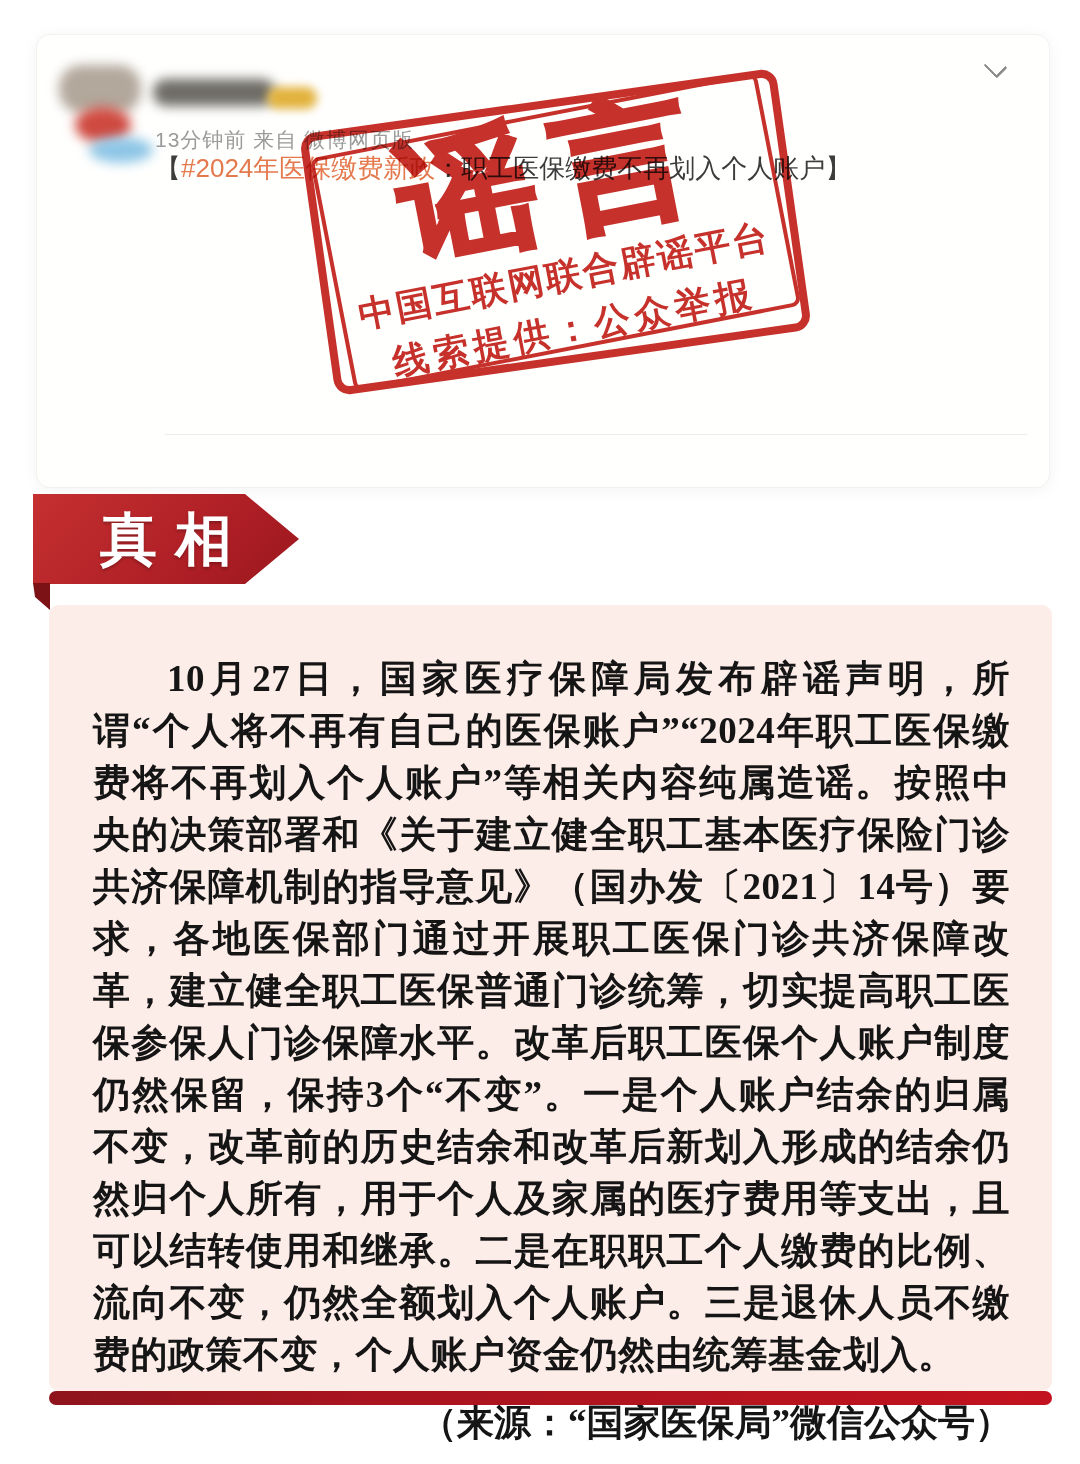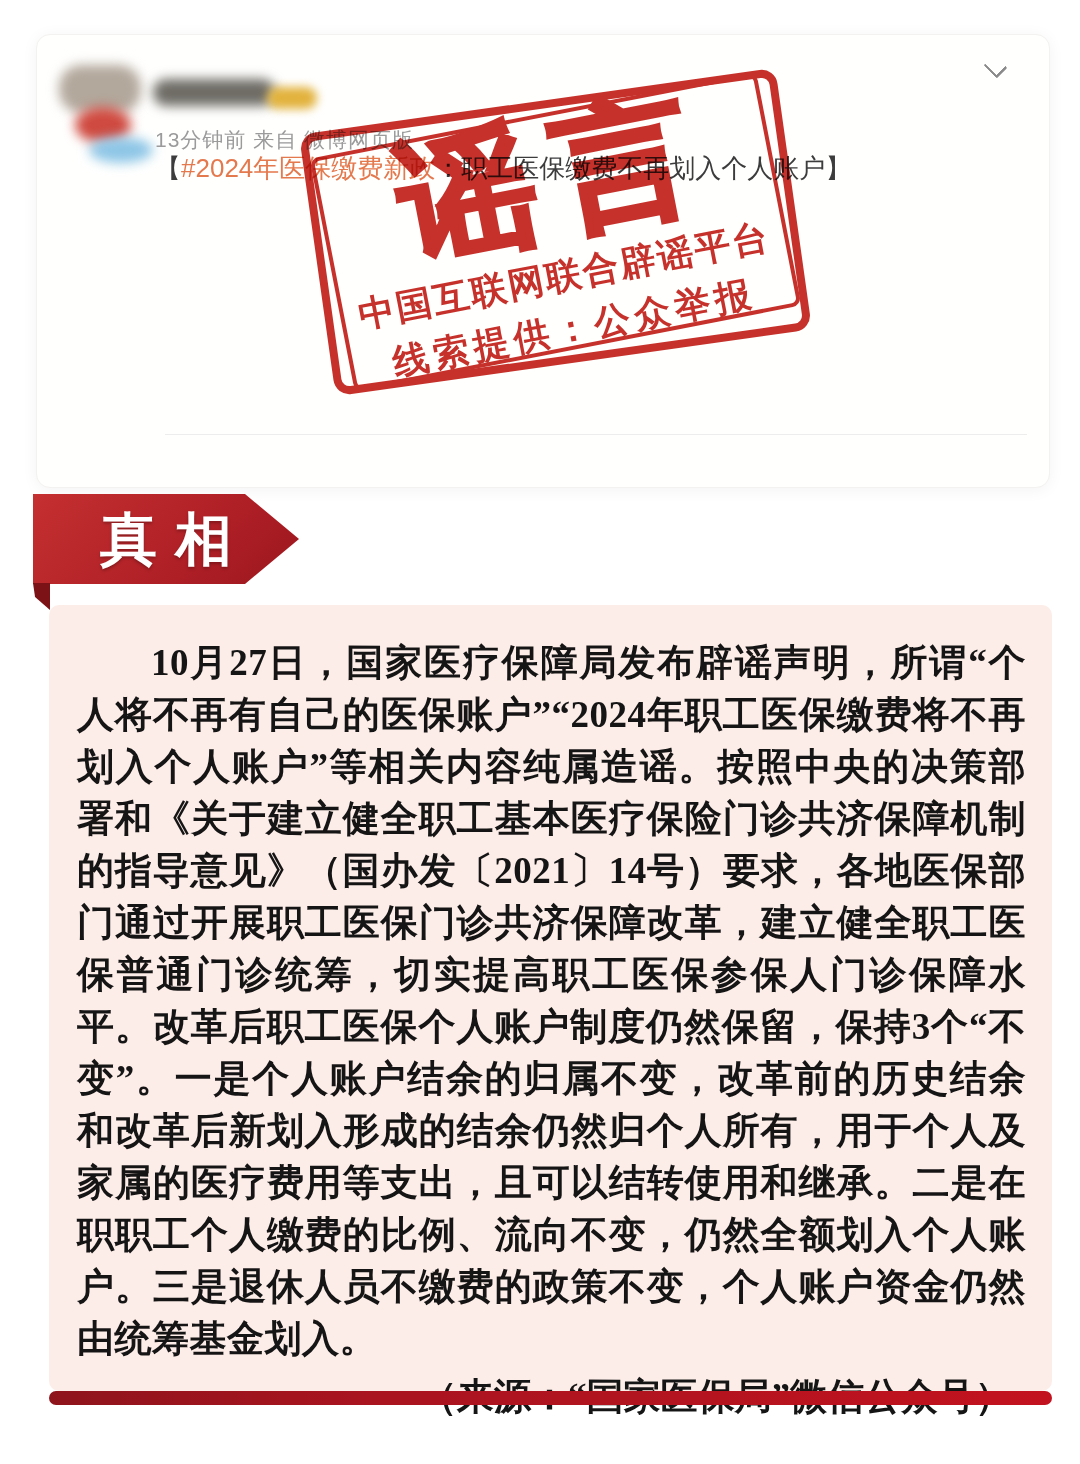--- a/index.html
+++ b/index.html
@@ -48,21 +48,21 @@
     white-space:nowrap;
   }
   .stamp-l1{font-size:36px;font-weight:800;letter-spacing:2px;margin-top:6px;white-space:nowrap;}
   .stamp-l2{font-size:36px;font-weight:800;letter-spacing:5px;margin-top:4px;white-space:nowrap;}
   
   .truth-box{
     position:absolute;left:49px;top:605px;width:1003px;height:786px;
     background:#fdede8;border-radius:10px;
   }
   .truth-body{
-    margin:0;padding:32px 26px 0 28px;
+    margin:16px;padding:32px 26px 0 28px;
     font-family:"Liberation Serif","DejaVu Serif",serif;font-weight:700;
     font-size:37px;line-height:52px;color:#151515;
     text-align:justify;text-indent:2em;letter-spacing:.5px;
   }
   .truth-source{
     margin:6px 0 0 0;padding-right:40px;text-align:right;
     font-family:"Liberation Serif","DejaVu Serif",serif;font-weight:700;
     font-size:37px;line-height:52px;color:#151515;
   }
   .truth-bar{

